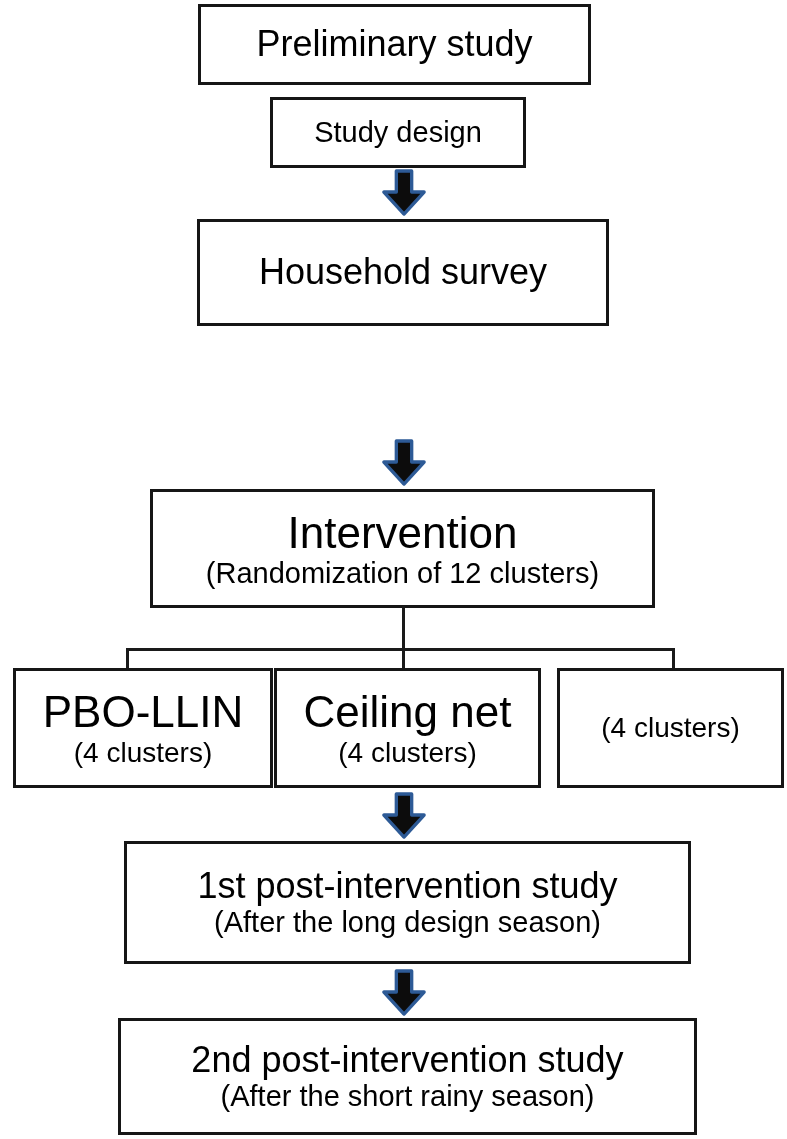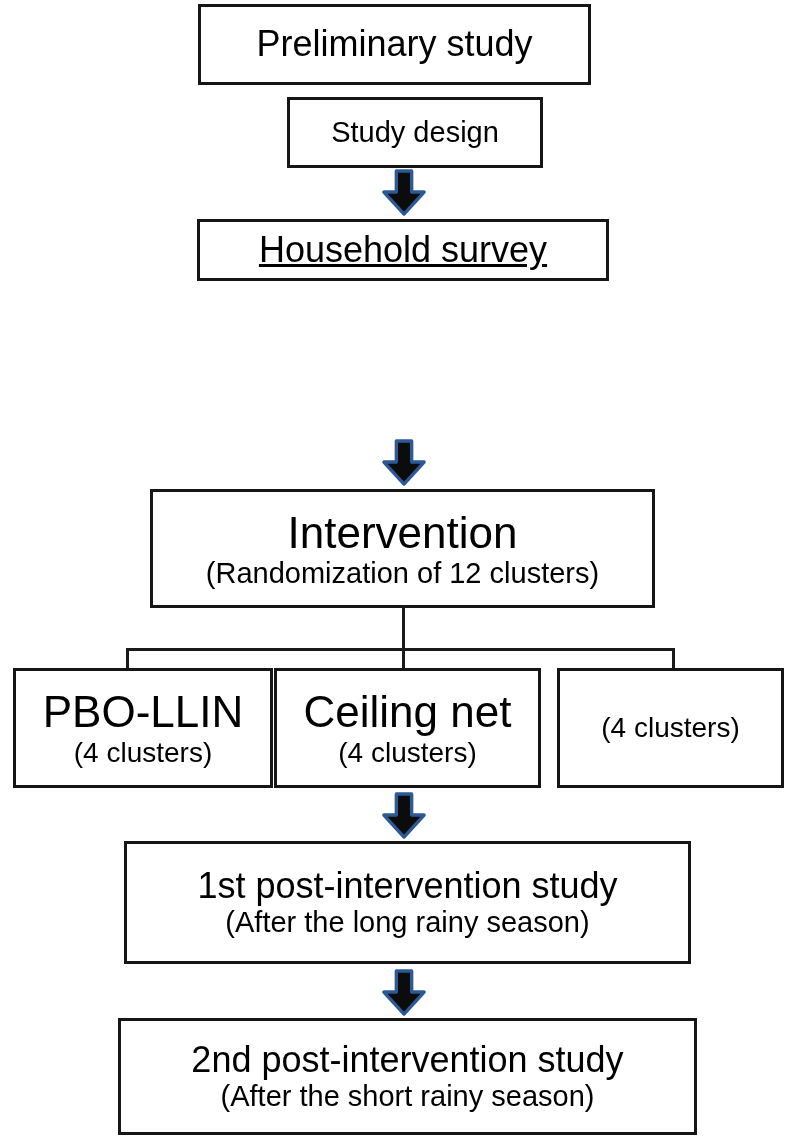--- a/index.html
+++ b/index.html
@@ -33,29 +33,29 @@
 </style>
 </head>
 <body>
 
 <div class="canvas">
 
   <div class="box" style="left:198px; top:4px; width:393px; height:81px;">
     <div class="title">Preliminary study</div>
   </div>
 
-  <div class="box" style="left:270px; top:97px; width:256px; height:71px;margin-left:17px;">
+  <div class="box" style="left:270px; top:97px; width:256px; height:71px;">
     <div class="title-sm">Study design</div>
   </div>
 
   <svg class="arrow" style="left:381px; top:169px;" width="46" height="48" viewBox="0 0 48 50" stroke="#2d5a96">
     <path d="M16 2 L32 2 L32 24 L45 24 L24 47 L3 24 L16 24 Z" stroke-width="3.5" stroke-linejoin="round" fill="#0c0c0c"></path>
   </svg>
 
-  <div class="box" style="left:197px; top:219px; width:412px; height:62px;text-decoration:underline;">
+  <div class="box" style="left:197px; top:219px; width:412px; height:107px;">
     <div class="title">Household survey</div>
   </div>
 
 
   <svg class="arrow" style="left:381px; top:438px;" width="46" height="50" viewBox="0 0 48 50" stroke="#2d5a96">
     <path d="M16 2 L32 2 L32 24 L45 24 L24 47 L3 24 L16 24 Z" stroke-width="3.5" stroke-linejoin="round" fill="#0c0c0c"></path>
   </svg>
 
   <div class="box" style="left:150px; top:489px; width:505px; height:119px;">
     <div class="title-md">Intervention</div>
@@ -80,21 +80,21 @@
   <div class="box" style="left:557px; top:668px; width:227px; height:120px;">
     <div class="subtitle-sm">(4 clusters)</div>
   </div>
 
   <svg class="arrow" style="left:381px; top:792px;" width="46" height="48" viewBox="0 0 48 50" stroke="#2d5a96">
     <path d="M16 2 L32 2 L32 24 L45 24 L24 47 L3 24 L16 24 Z" stroke-width="3.5" stroke-linejoin="round" fill="#0c0c0c"></path>
   </svg>
 
   <div class="box" style="left:124px; top:841px; width:567px; height:123px;">
     <div class="title">1st post-intervention study</div>
-    <div class="title-sm">(After the long rainy season)</div>
+    <div class="title-sm">(After the long design season)</div>
   </div>
 
   <svg class="arrow" style="left:381px; top:969px;" width="46" height="48" viewBox="0 0 48 50" stroke="#2d5a96">
     <path d="M16 2 L32 2 L32 24 L45 24 L24 47 L3 24 L16 24 Z" stroke-width="3.5" stroke-linejoin="round" fill="#0c0c0c"></path>
   </svg>
 
   <div class="box" style="left:118px; top:1018px; width:579px; height:117px;">
     <div class="title">2nd post-intervention study</div>
     <div class="title-sm">(After the short rainy season)</div>
   </div>

